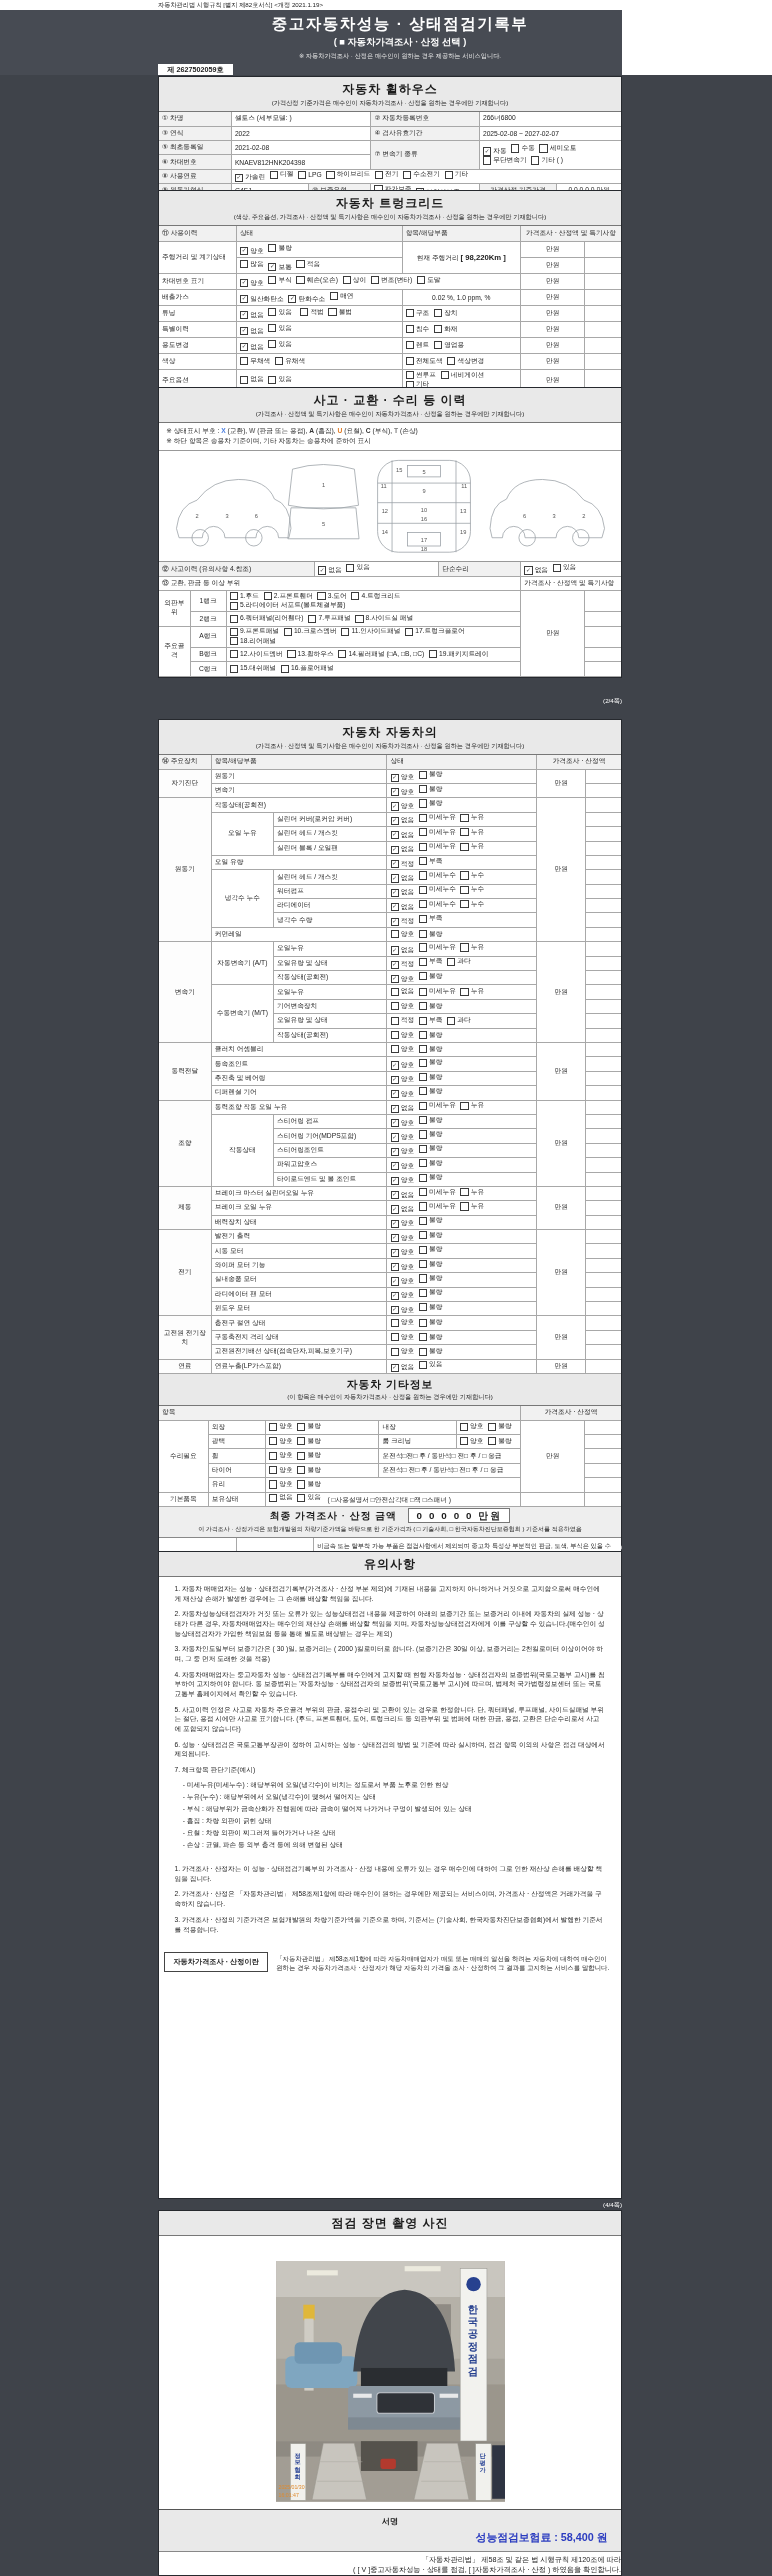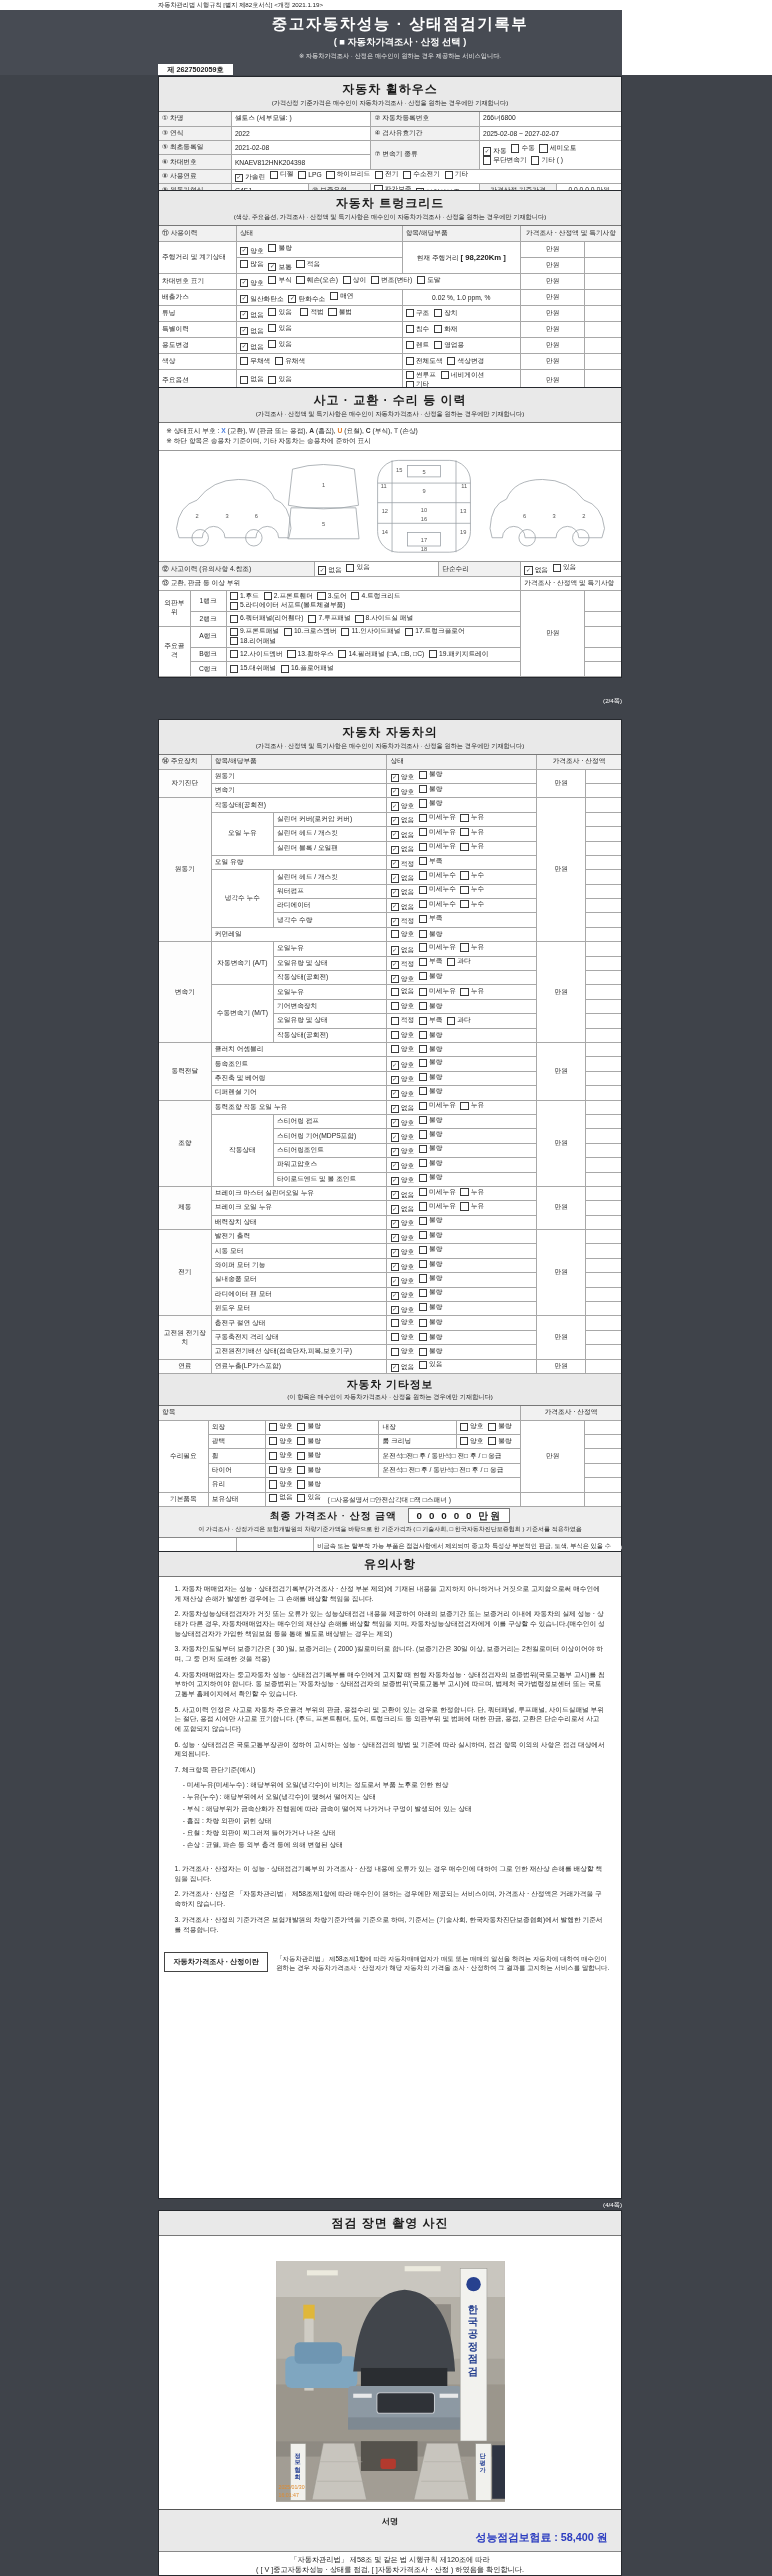--- a/index.html
+++ b/index.html
@@ -41,21 +41,21 @@
   .nitem.bullet{margin:0 0 2.1px 8.2px}
   .defrow{display:flex;margin:7.2px 5.2px 3.1px 5.2px;align-items:flex-start}
   .defbox{border:1px solid #444;padding:3.6px 8.2px;font-weight:bold;font-size:7.2px;flex:none}
   .deftext{flex:1;padding:1.5px 3.1px 0 8.2px;font-size:6.4px;line-height:9.3px}
   .phwrap{text-align:center}
   .ph{position:relative;margin:0 auto}
   .vtxt{position:absolute;writing-mode:vertical-rl;text-orientation:upright;font-weight:bold;letter-spacing:2.1px}
   .signband{position:absolute;left:0;right:0;top:298px;height:43px;background:#e9e9e9;border-top:1px solid #555;border-bottom:0.5px solid #888;box-sizing:border-box}
   .signlbl{text-align:center;font-size:8.2px;font-weight:bold;padding-top:6.2px}
   .fee{text-align:right;padding:4.1px 13.4px 0 0;font-size:10.8px;font-weight:bold;color:#2b3cc0}
-  .footlines{position:absolute;left:0;right:0;top:344px;text-align:center;font-size:7.2px;line-height:10.3px}
+  .footlines{position:absolute;left:0;right:0;top:344px;text-align:right;font-size:7.2px;line-height:10.3px}
   .gname{background:#fdfdfd}
   .bigval{font-weight:bold;font-size:7.7px}
   .amount{font-size:9.8px;font-weight:bold;letter-spacing:2.1px;border:0.5px solid #777;background:#fff;padding:1px 7.2px;margin-left:9.3px}
   .finband{background:#eee;text-align:center;padding:3.1px 0 2.6px;border-bottom:0.5px solid #888}
   .finttl{font-size:9.8px;font-weight:bold;letter-spacing:1px}
   .finnote{font-size:6px;margin-top:2.1px}
 </style>
 </head>
 <body>
 

